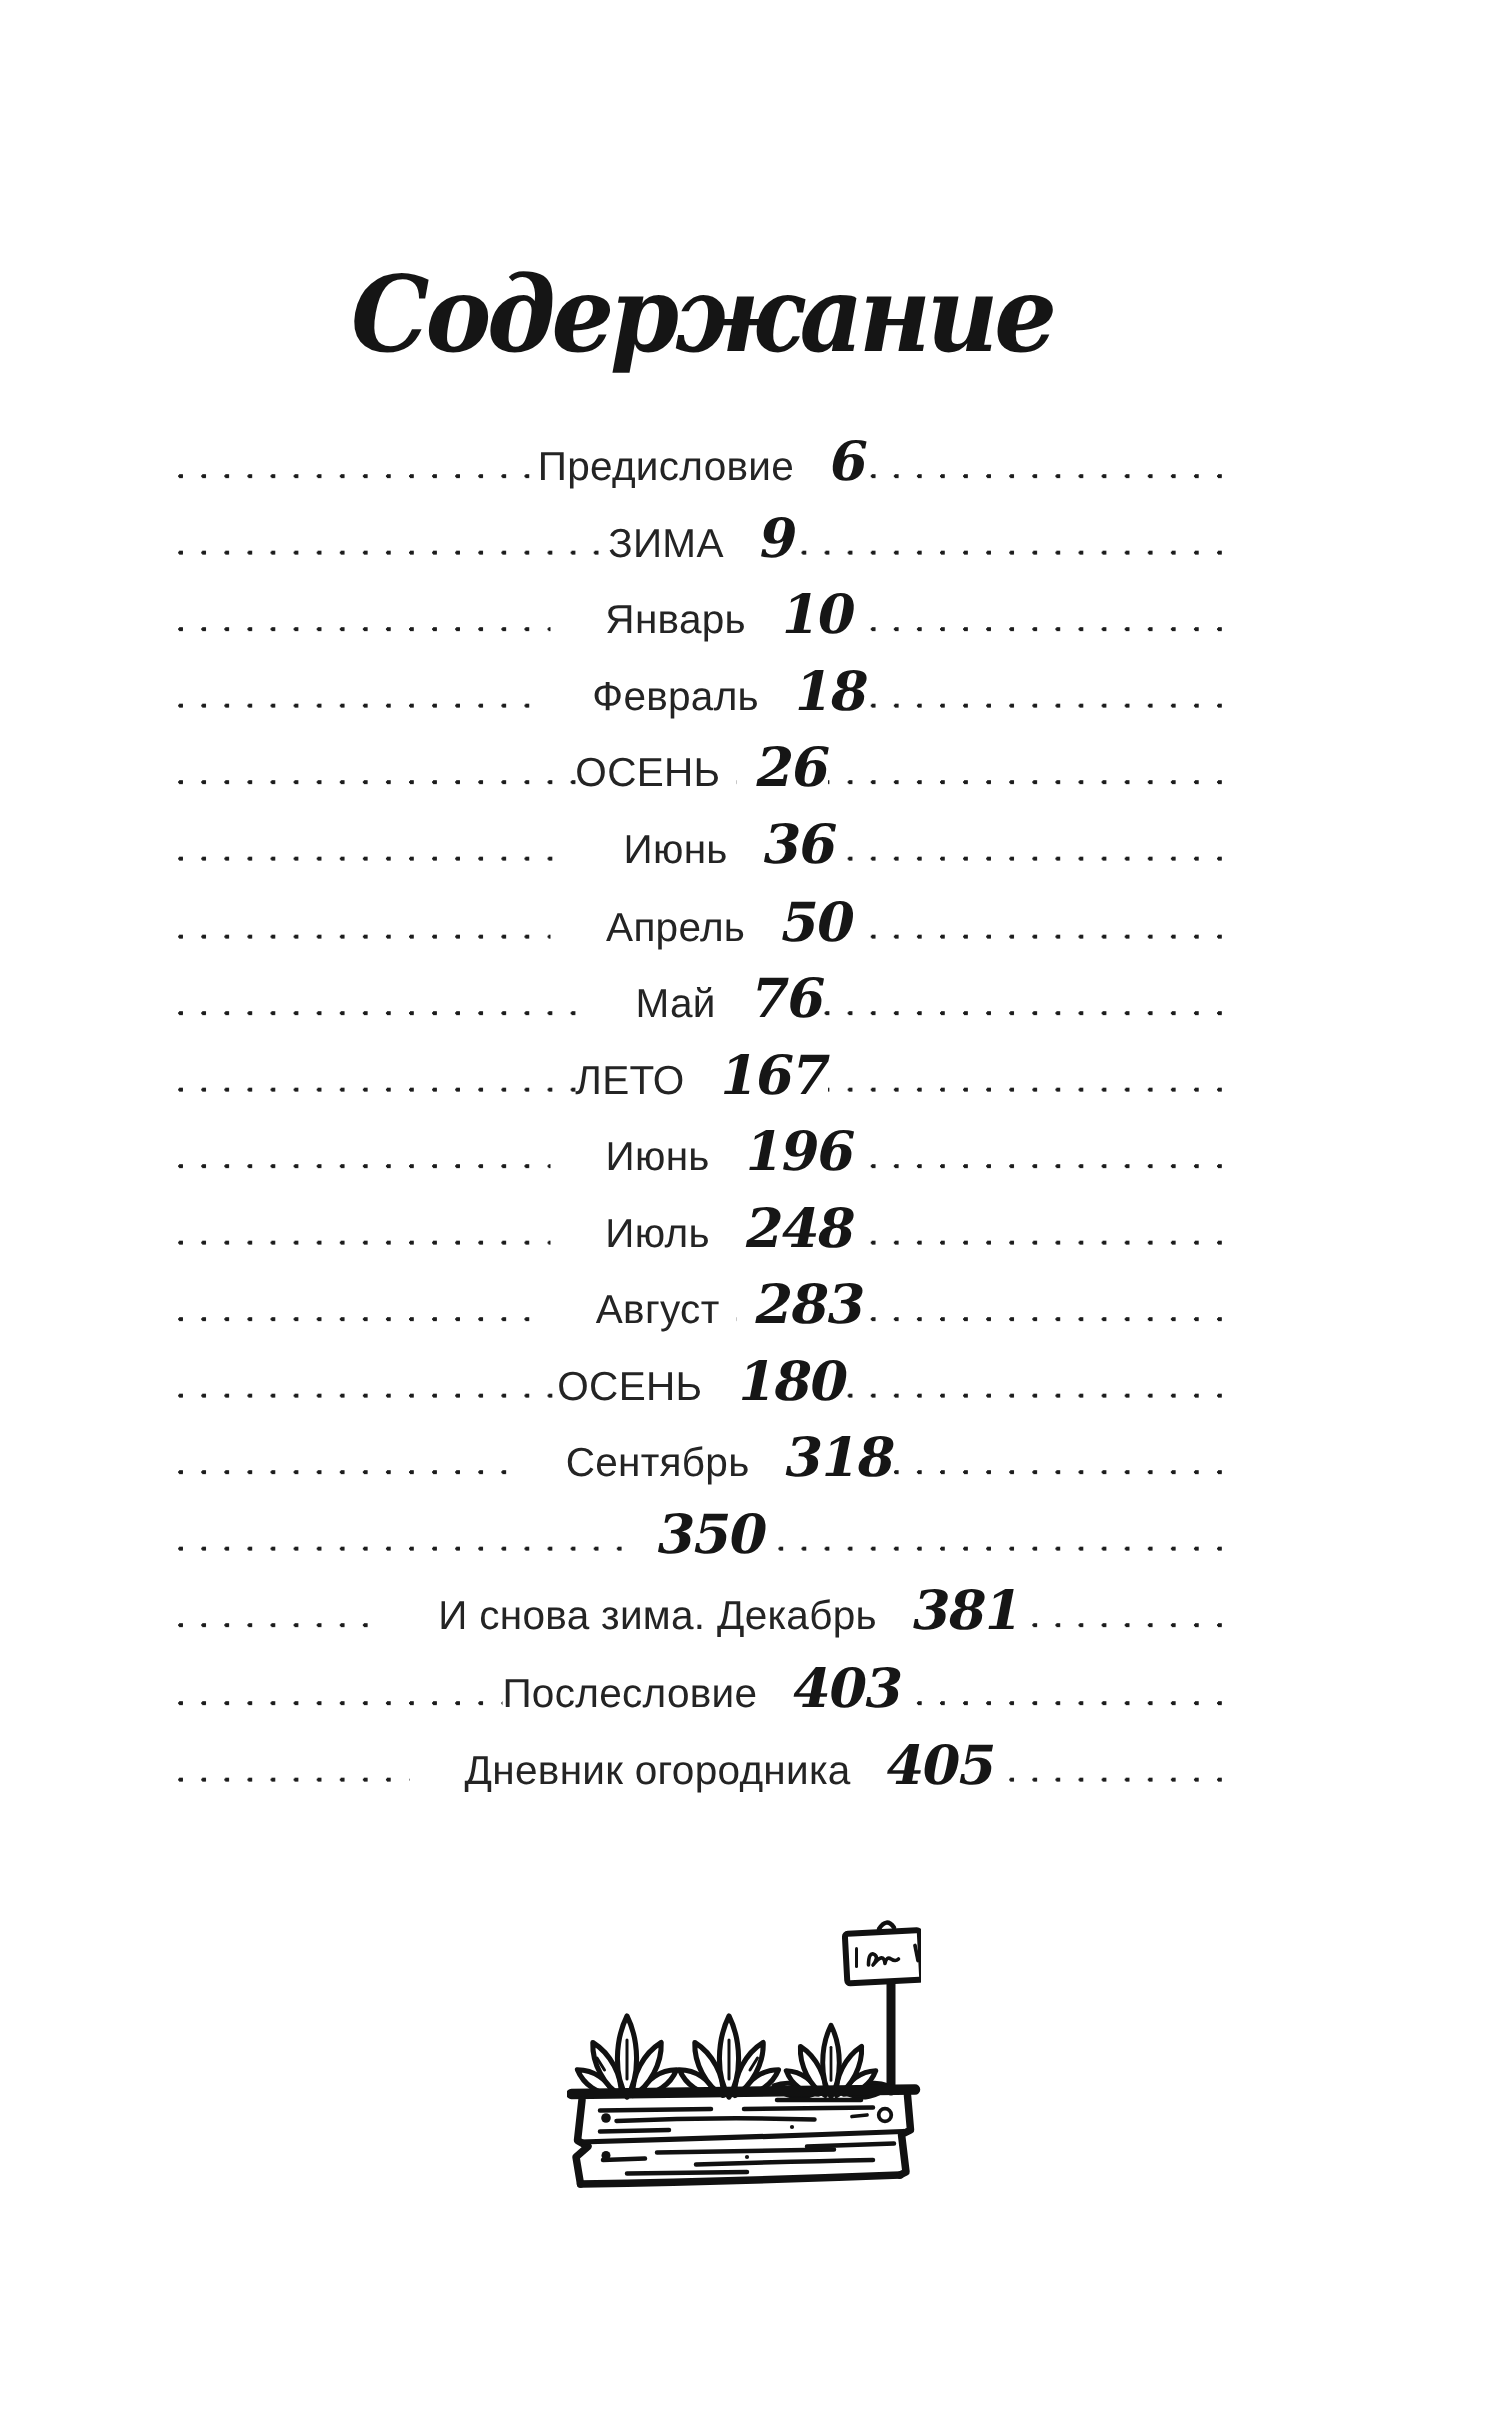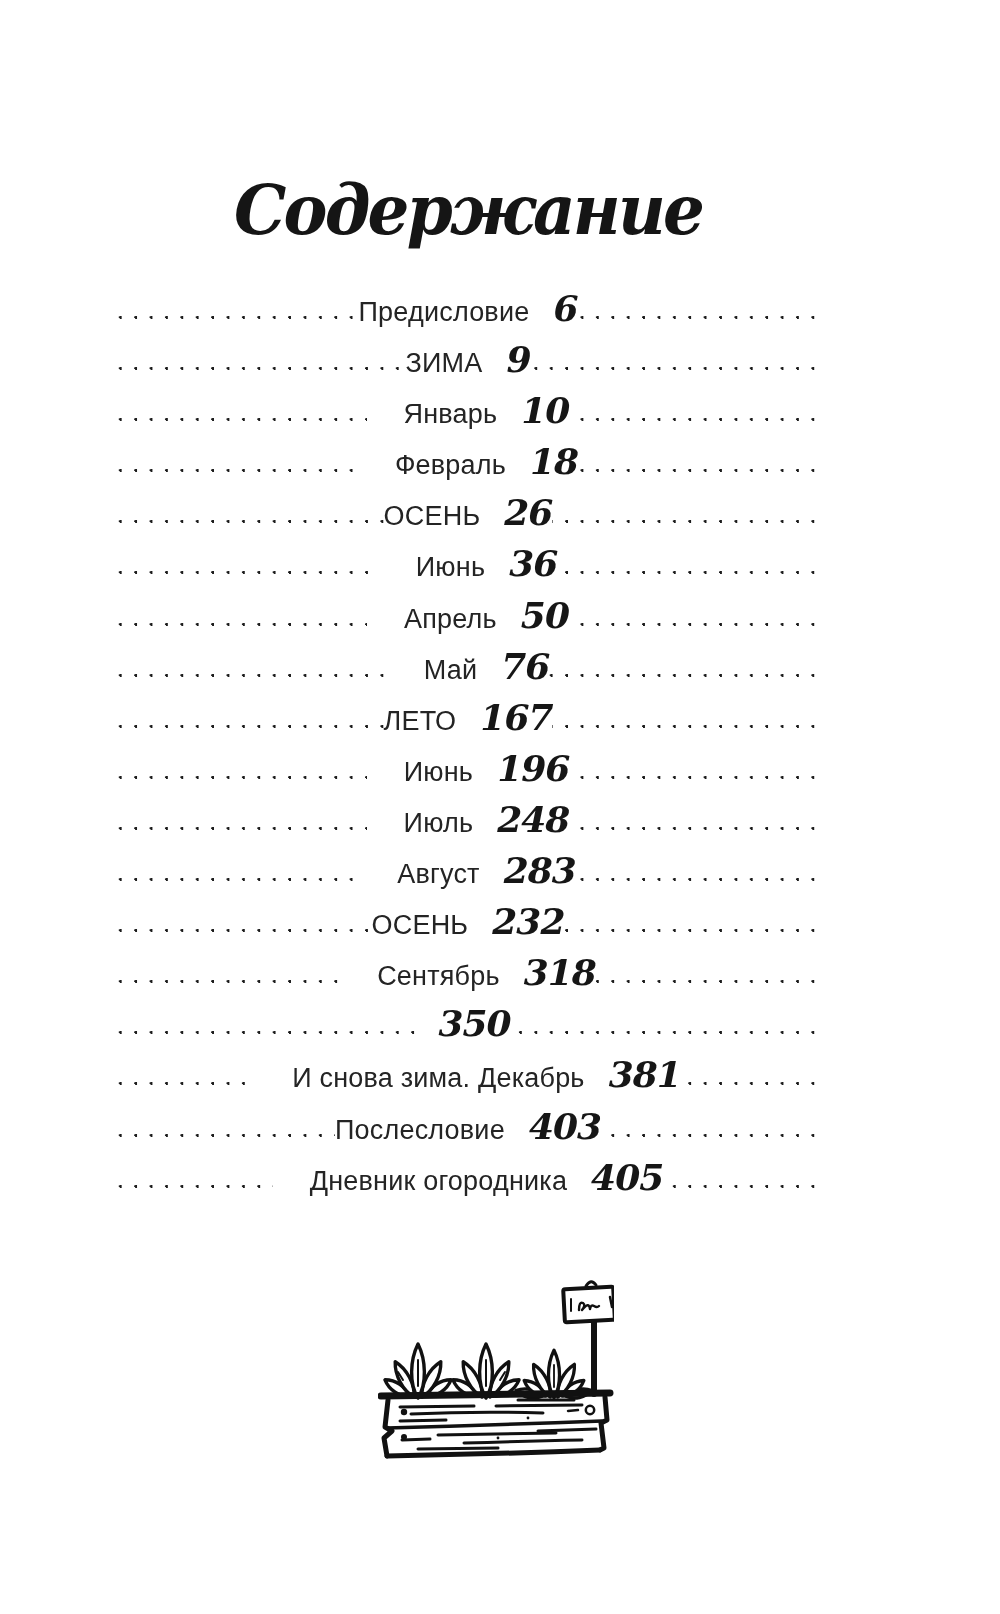--- a/index.html
+++ b/index.html
@@ -123,21 +123,21 @@
     <div class="row indent">
         <span class="lbl">Июль</span>
         <span class="pg">248</span>
       </div>
     <div class="row indent">
         <span class="lbl">Август</span>
         <span class="pg">283</span>
       </div>
     <div class="row">
         <span class="lbl">ОСЕНЬ</span>
-        <span class="pg">232</span>
+        <span class="pg">180</span>
       </div>
     <div class="row indent">
         <span class="lbl">Сентябрь</span>
         <span class="pg">318</span>
       </div>
     <div class="row indent">
         <span class="pg">350</span>
       </div>
     <div class="row indent">
         <span class="lbl">И снова зима. Декабрь</span>

